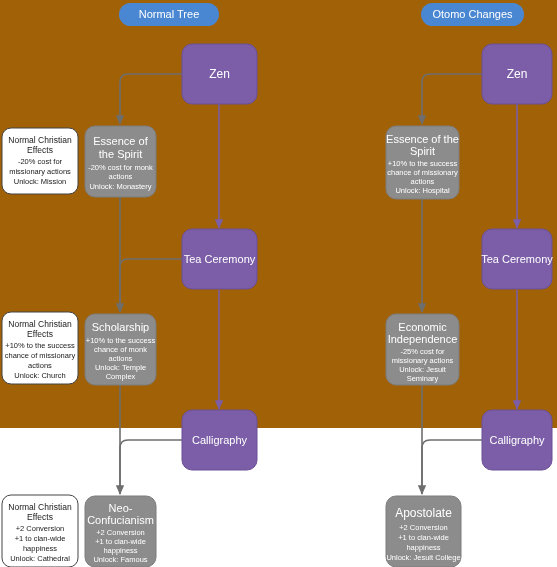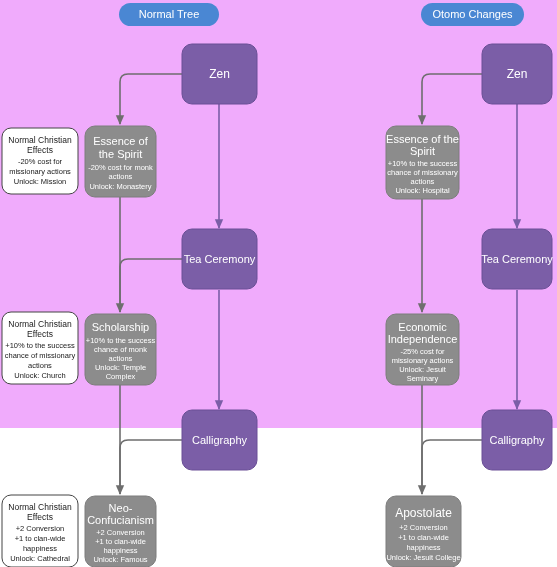--- a/index.html
+++ b/index.html
@@ -11,21 +11,21 @@
   body {
     width: 557px;
     height: 567px;
     font-family: "Liberation Sans", sans-serif;
     overflow: hidden;
   }
   #diagram-root {
     position: relative;
     width: 557px;
     height: 428px;
-    background: #f0abfc;
+    background: #a16207;
   }
   svg.diagram-canvas {
     position: absolute;
     left: 0;
     top: 0;
     width: 557px;
     height: 567px;
     display: block;
   }
   .pill-text {

